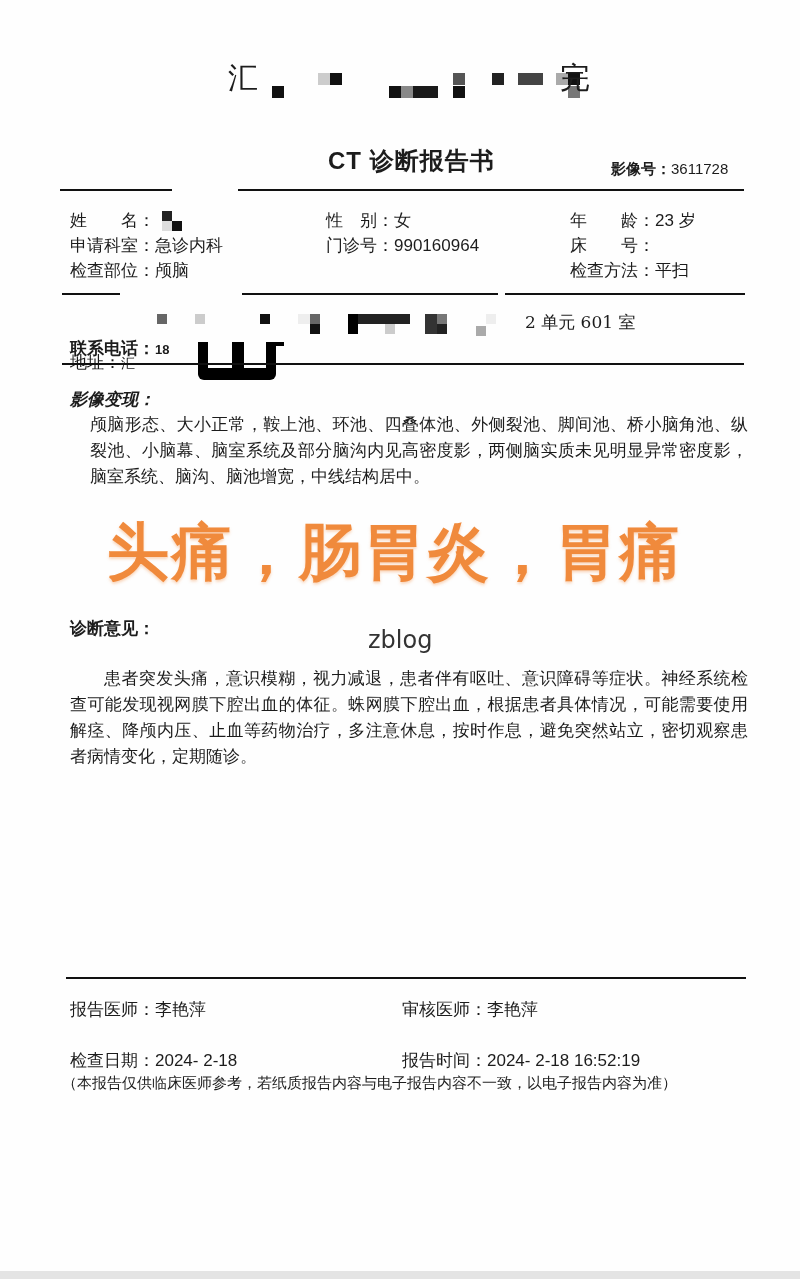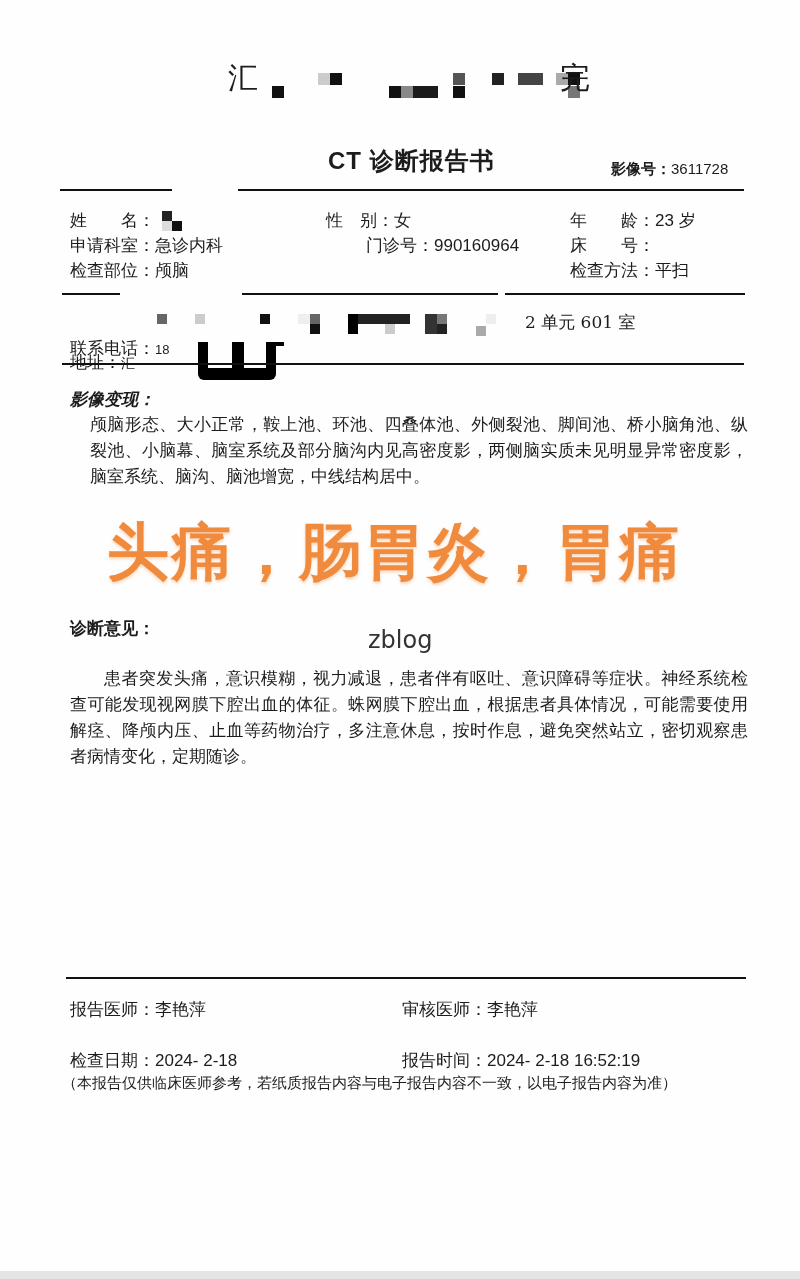--- a/index.html
+++ b/index.html
@@ -79,21 +79,21 @@
 <div class="row" style="top:208px;left:326px;">
   <span class="label">性　别：</span><span class="val">女</span>
 </div>
 <div class="row" style="top:208px;left:570px;">
   <span class="label">年　　龄：</span><span class="val sans">23 岁</span>
 </div>
 
 <div class="row" style="top:233px;left:70px;">
   <span class="label">申请科室：</span><span class="val">急诊内科</span>
 </div>
-<div class="row" style="top:233px;left:326px;margin-left:40px;">
+<div class="row" style="top:233px;left:326px;">
   <span class="label">门诊号：</span><span class="val sans">990160964</span>
 </div>
 <div class="row" style="top:233px;left:570px;">
   <span class="label">床　　号：</span><span class="val"></span>
 </div>
 
 <div class="row" style="top:258px;left:70px;">
   <span class="label">检查部位：</span><span class="val">颅脑</span>
 </div>
 <div class="row" style="top:258px;left:570px;">
@@ -118,21 +118,21 @@
   <div class="px" style="left:358px;top:314px;width:52px;height:10px;background:#222"></div>
   <div class="px" style="left:385px;top:324px;width:10px;height:10px;background:#ccc"></div>
   <div class="px" style="left:425px;top:314px;width:12px;height:20px;background:#333"></div>
   <div class="px" style="left:437px;top:314px;width:10px;height:10px;background:#777"></div>
   <div class="px" style="left:437px;top:324px;width:10px;height:10px;background:#222"></div>
   <div class="px" style="left:476px;top:326px;width:10px;height:10px;background:#aaa"></div>
   <div class="px" style="left:486px;top:314px;width:10px;height:10px;background:#eee"></div>
 </div>
 <div class="row" style="top:310px;left:525px;">2 单元 601 室</div>
 
-<div class="row" style="top:336px;left:70px;">
+<div class="row" style="top:336px;left:70px;font-weight:bold;">
   <span class="label">联系电话：</span><span class="sans" style="font-size:13px">18</span>
 </div>
 <div class="abs" style="left:198px;top:342px;width:86px;height:38px;">
   <div class="px" style="left:0;top:0;width:10px;height:36px;background:#000;border-radius:0 0 0 6px;"></div>
   <div class="px" style="left:0;top:26px;width:78px;height:12px;background:#000;border-radius:0 0 6px 6px;"></div>
   <div class="px" style="left:34px;top:0;width:12px;height:30px;background:#000"></div>
   <div class="px" style="left:68px;top:0;width:10px;height:30px;background:#000"></div>
   <div class="px" style="left:76px;top:0;width:10px;height:4px;background:#000"></div>
 </div>
 

